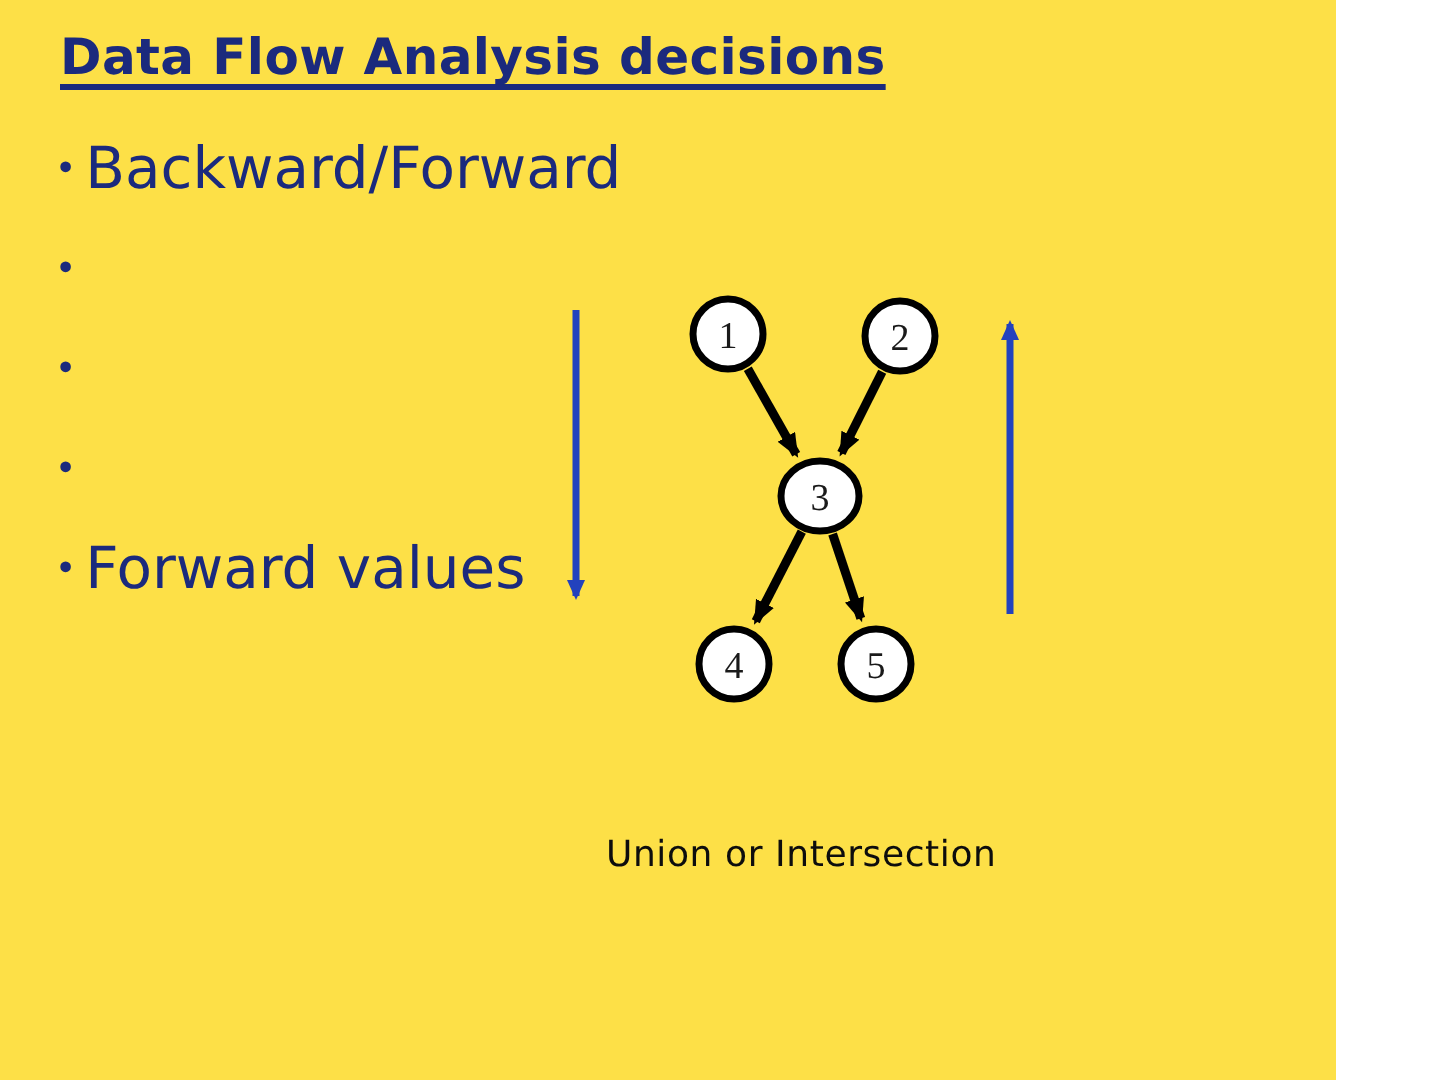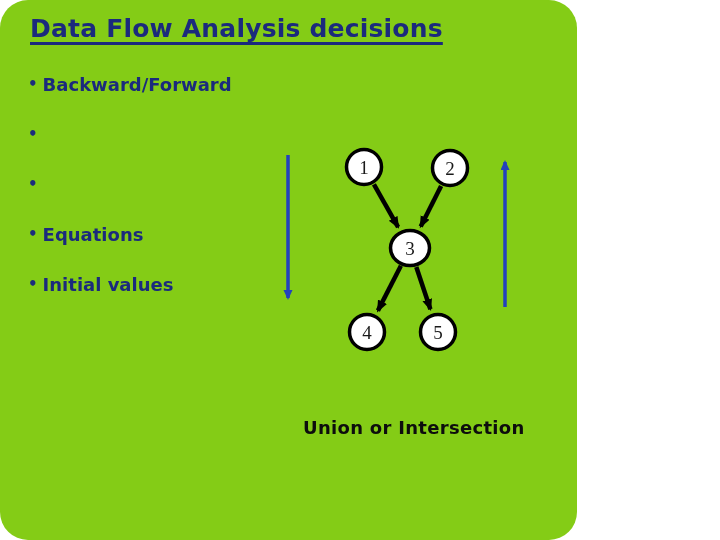--- a/index.html
+++ b/index.html
@@ -1,23 +1,22 @@
 <!DOCTYPE html>
 <html><head>
 <meta charset="utf-8">
 <style>
   html, body { margin: 0; padding: 0; background: #ffffff; }
   .slide {
     position: relative;
-    width: 577px;
+    width: 668px;
     height: 540px;
-    background: #84cc16;
+    background: #fde047;
     overflow: hidden;
     font-family: "DejaVu Sans", "Liberation Sans", sans-serif;
-    border-radius: 28px;
   }
   .title {
     position: absolute;
     left: 30px;
     top: 14px;
     font-size: 25px;
     font-weight: bold;
     color: #1b2a7d;
     text-decoration: underline;
     text-decoration-thickness: 2.5px;
@@ -40,39 +39,39 @@
     color: #1b2a7d;
     white-space: nowrap;
   }
   .bullet-dot {
     font-size: 15px;
     font-weight: bold;
     margin-right: 5px;
     line-height: 1;
   }
   .bullet-label {
-    font-size: 18px;
-    font-weight: bold;
+    font-size: 29px;
+    font-weight: normal;
   }
   .diagram {
     position: absolute;
     left: 270px;
     top: 138px;
   }
   .node-label {
     font-family: "Liberation Serif", "DejaVu Serif", serif;
     font-size: 19px;
     fill: #1a1a1a;
   }
   .caption {
     position: absolute;
     left: 303px;
     top: 417px;
     font-size: 18px;
-    font-weight: 700;
+    font-weight: 400;
     color: #0d0d0d;
     letter-spacing: 0.3px;
     white-space: nowrap;
   }
 </style>
 </head>
 <body>
 
 <div class="slide">
 
@@ -84,25 +83,24 @@
       <span class="bullet-label">Backward/Forward</span>
     </li>
     <li class="bullet-item">
       <span class="bullet-dot">•</span>
     </li>
     <li class="bullet-item">
       <span class="bullet-dot">•</span>
     </li>
     <li class="bullet-item">
       <span class="bullet-dot">•</span>
-      <span class="bullet-label">Equations</span>
     </li>
     <li class="bullet-item">
       <span class="bullet-dot">•</span>
-      <span class="bullet-label">Initial values</span>
+      <span class="bullet-label">Forward values</span>
     </li>
   </ul>
 
   <svg class="diagram" width="250" height="220" viewBox="0 0 250 220">
     <defs>
       <marker id="arrow-black" markerUnits="userSpaceOnUse" markerWidth="14" markerHeight="12" refX="10" refY="5" orient="auto">
         <path d="M0,0 L12,5 L0,10 Z" fill="#000000"></path>
       </marker>
       <marker id="arrow-blue" markerUnits="userSpaceOnUse" markerWidth="12" markerHeight="11" refX="8" refY="4.5" orient="auto">
         <path d="M0,0 L10,4.5 L0,9 Z" fill="#2342bd"></path>

